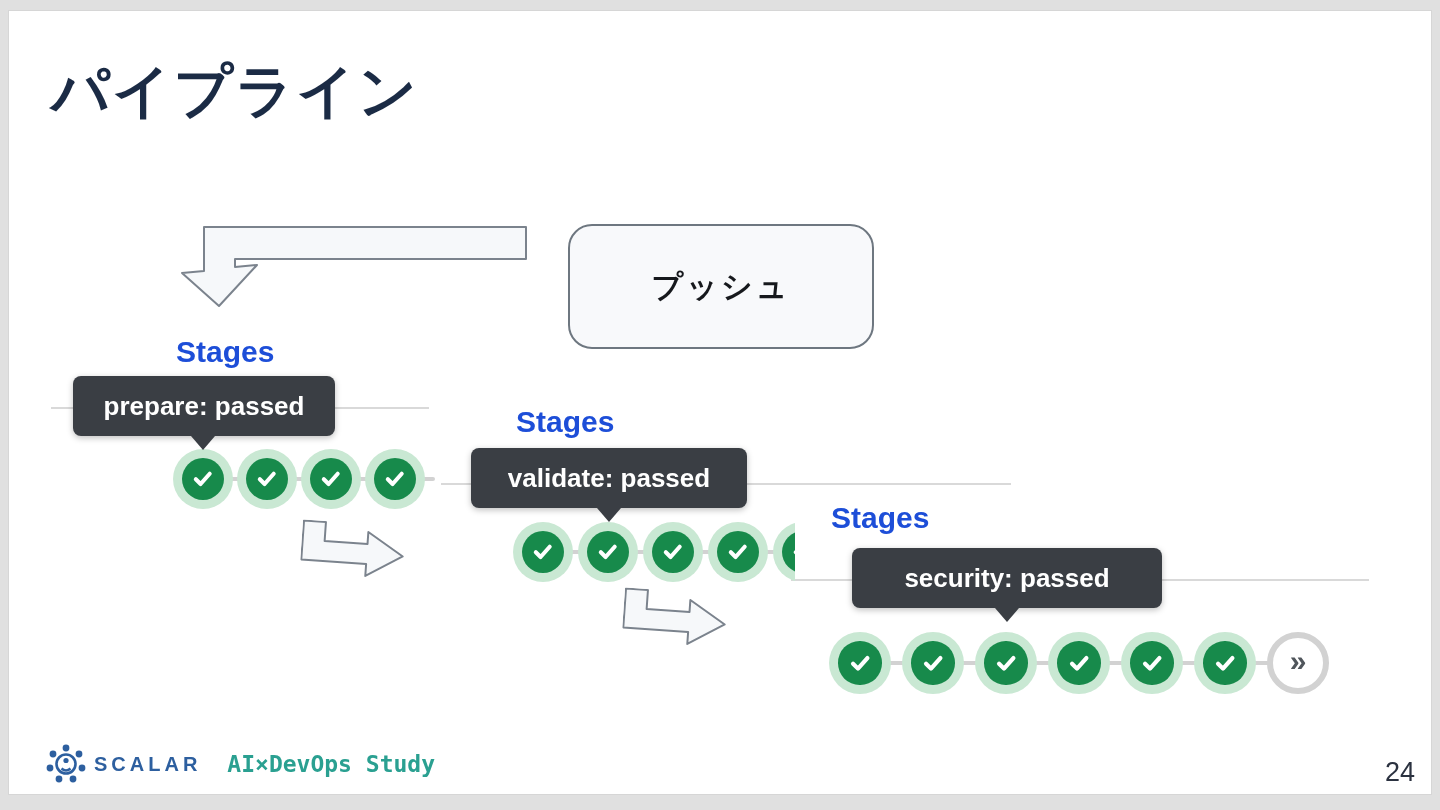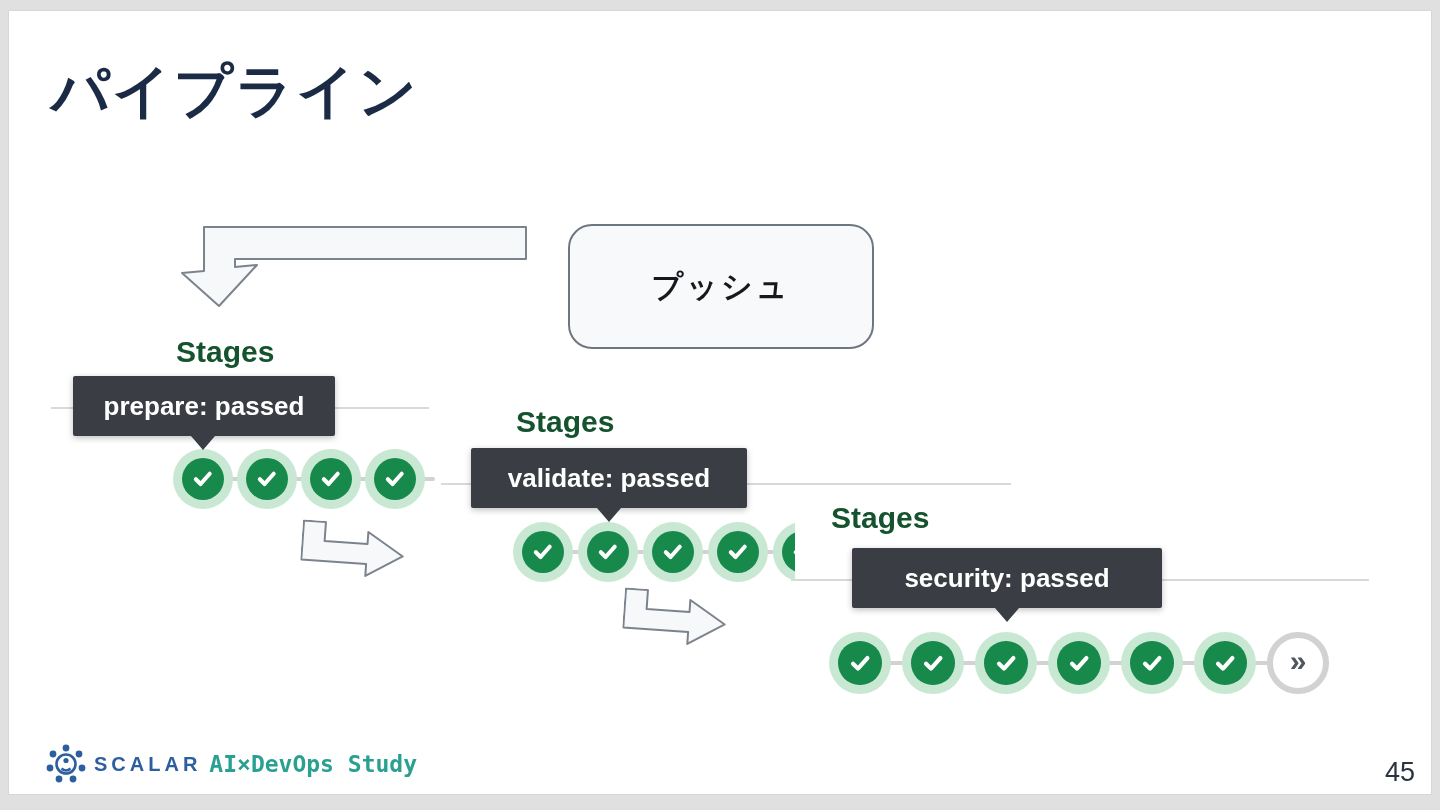--- a/index.html
+++ b/index.html
@@ -26,32 +26,32 @@
     display:flex; align-items:center; justify-content:center;
     font-size:31px; font-weight:bold; color:#16181c; letter-spacing:3px;margin-top:48px;
   }
   .big-arrow { position:absolute; left:162px; top:206px; }
   .small-arrow { position:absolute; }
   .small-arrow.a1 { left:292px; top:512px; transform:rotate(4deg); }
   .small-arrow.a2 { left:614px; top:580px; transform:rotate(4deg); }
 
   
   .stage-heading {
-    position:absolute; font-size:30px; font-weight:bold; color:#14532d; z-index:2;
+    position:absolute; font-size:30px; font-weight:bold; color:#1d4ed8; z-index:2;
   }
   .h0 { left:167px; top:324px; }
   .h1 { left:507px; top:394px; }
   .h2 { left:822px; top:490px; }
   .thin-line { position:absolute; height:2px; background:#d9d9d9; z-index:1; }
   .l0 { left:42px;  top:396px; width:378px; }
   .l1 { left:432px; top:472px; width:570px; }
   .l2 { left:782px; top:568px; width:578px; }
 
   .tooltip {
-    position:absolute; height:60px; background:#3a3e44; border-radius:2px;
+    position:absolute; height:60px; background:#3a3e44; border-radius:8px;
     display:flex; align-items:center; justify-content:center;
     color:#ffffff; font-size:26px; font-weight:600; z-index:3;
     box-shadow:0 2px 6px rgba(0,0,0,0.25);
   }
   .tooltip::after {
     content:""; position:absolute; top:100%; left:var(--ptr,120px);
     border-left:12px solid transparent; border-right:12px solid transparent;
     border-top:14px solid #3a3e44;
   }
   .t0 { left:64px;  top:365px; width:262px; --ptr:118px; }
@@ -92,21 +92,21 @@
     padding-bottom:4px;
   }
   
   .footer-logo { position:absolute; left:37px; top:733px; display:flex; align-items:center; }
   .brand-icon { width:40px; height:40px; }
   .brand-text {
     margin-left:8px; font-size:20px; font-weight:bold; color:#2d5f9f;
     letter-spacing:4px;
   }
   .event-text {
-    margin-left:8px; font-family:"DejaVu Sans Mono", monospace;
+    margin-left:26px; font-family:"DejaVu Sans Mono", monospace;
     font-size:23px; font-weight:bold; color:#2aa091; letter-spacing:0px;
   }
   .page-number {
     position:absolute; right:16px; bottom:6px;
     font-size:27px; color:#2b3240;
   }
 </style>
 </head>
 <body>
 
@@ -277,15 +277,15 @@
         <circle cx="7" cy="10" r="3.4"></circle>
       </g>
       <circle cx="20" cy="20" r="9.5" fill="none" stroke="#2d5f9f" stroke-width="2.6"></circle>
       <circle cx="20" cy="16.5" r="2.6" fill="#2d5f9f"></circle>
       <path d="M15.5 24.5 q4.5 4 9 0" fill="none" stroke="#2d5f9f" stroke-width="2.4"></path>
     </svg>
     <span class="brand-text">SCALAR</span>
     <span class="event-text">AI×DevOps Study</span>
   </div>
 
-  <div class="page-number">45</div>
+  <div class="page-number">24</div>
 
 </div>
 
 </body></html>

